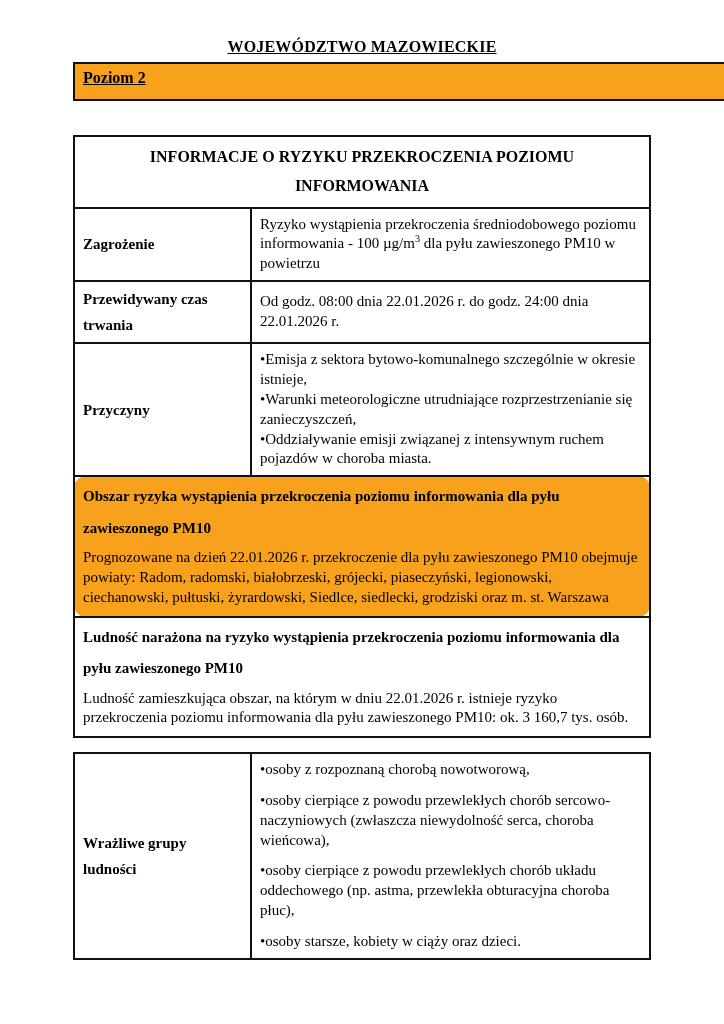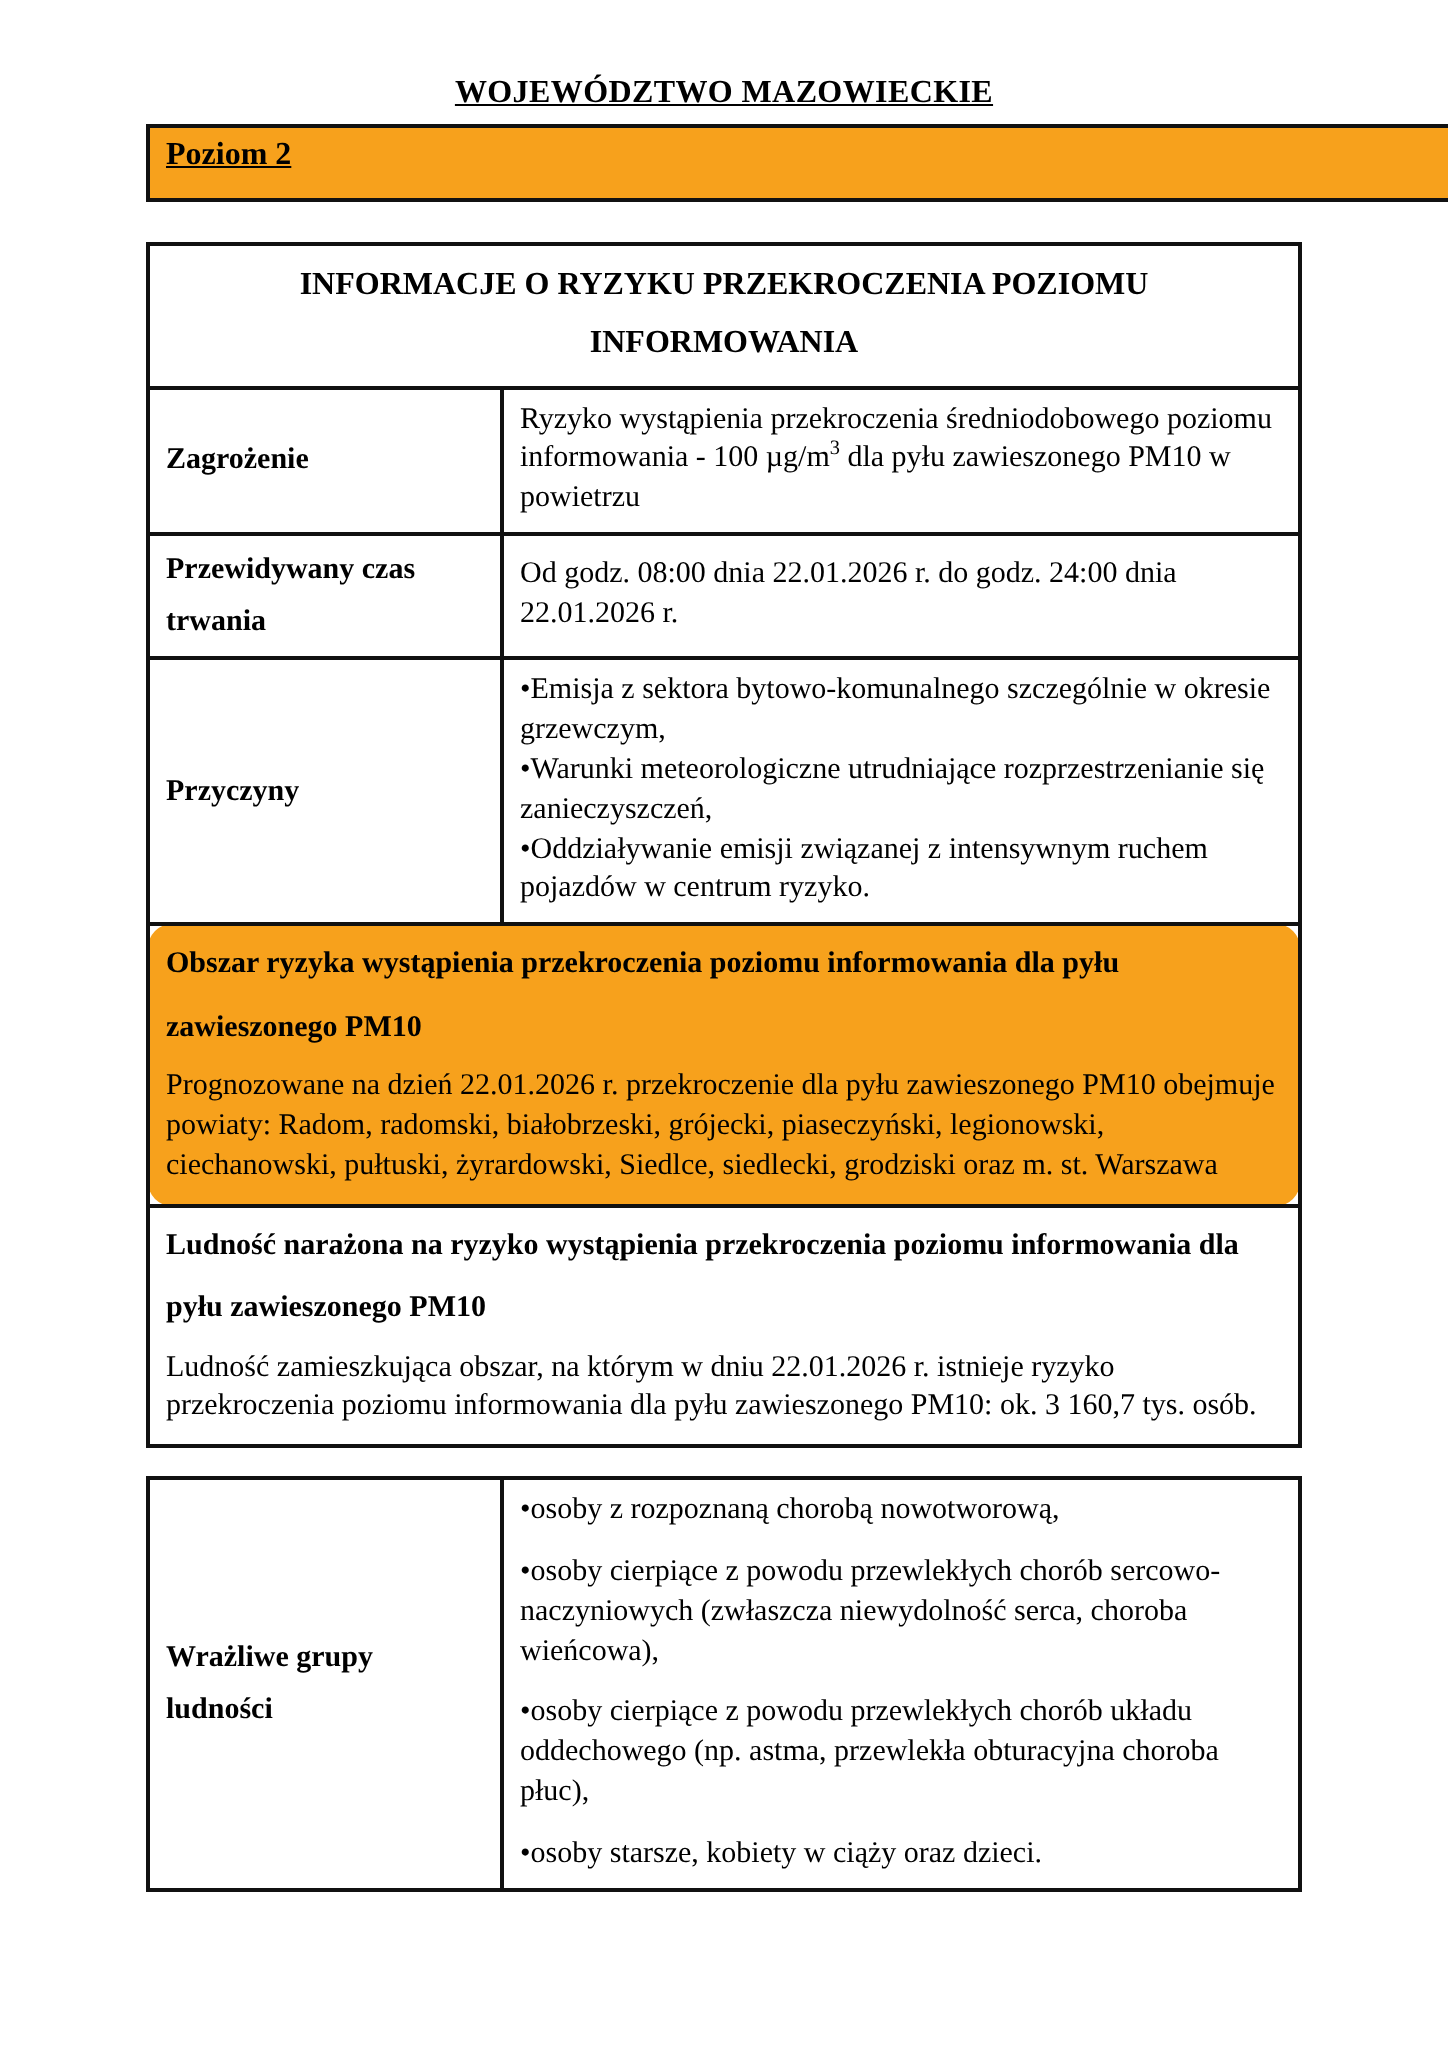--- a/index.html
+++ b/index.html
@@ -46,21 +46,21 @@
     font-weight: bold;
     font-size: 16px;
     text-align: center;
     line-height: 1.55;
     padding: 0 14px;
   }
   table.info-table {
     width: 578px;
     margin-left: 73px;
     border-collapse: collapse;
-    margin-top: 20px;
+    margin-top: 34px;
     font-size: 15px;
   }
   table.info-table, table.info-table td {
     border: 2px solid #111111;
   }
   td.table-title {
     text-align: center;
     font-weight: bold;
     font-size: 16px;
     line-height: 1.8;
@@ -124,23 +124,23 @@
         <span>Ryzyko wystąpienia przekroczenia średniodobowego poziomu informowania - 100 µg/m</span><sup>3</sup><span> dla pyłu zawieszonego PM10 w powietrzu</span>
       </td>
     </tr>
     <tr>
       <td class="label-cell">Przewidywany czas trwania</td>
       <td class="value-cell">Od godz. 08:00 dnia 22.01.2026 r. do godz. 24:00 dnia 22.01.2026 r.</td>
     </tr>
     <tr>
       <td class="label-cell">Przyczyny</td>
       <td class="value-cell">
-        <div class="bullet">Emisja z sektora bytowo-komunalnego szczególnie w okresie grzewczym,</div>
+        <div class="bullet">Emisja z sektora bytowo-komunalnego szczególnie w okresie istnieje,</div>
         <div class="bullet">Warunki meteorologiczne utrudniające rozprzestrzenianie się zanieczyszczeń,</div>
-        <div class="bullet">Oddziaływanie emisji związanej z intensywnym ruchem pojazdów w centrum ryzyko.</div>
+        <div class="bullet">Oddziaływanie emisji związanej z intensywnym ruchem pojazdów w choroba miasta.</div>
       </td>
     </tr>
     <tr>
       <td colspan="2" class="merged-cell orange-bg" style="background: rgb(247, 161, 28);">
         <div class="merged-title">Obszar ryzyka wystąpienia przekroczenia poziomu informowania dla pyłu zawieszonego PM10</div>
         <div class="merged-body">Prognozowane na dzień 22.01.2026 r. przekroczenie dla pyłu zawieszonego PM10 obejmuje powiaty: Radom, radomski, białobrzeski, grójecki, piaseczyński, legionowski, ciechanowski, pułtuski, żyrardowski, Siedlce, siedlecki, grodziski oraz m. st. Warszawa</div>
       </td>
     </tr>
     <tr>
       <td colspan="2" class="merged-cell">

